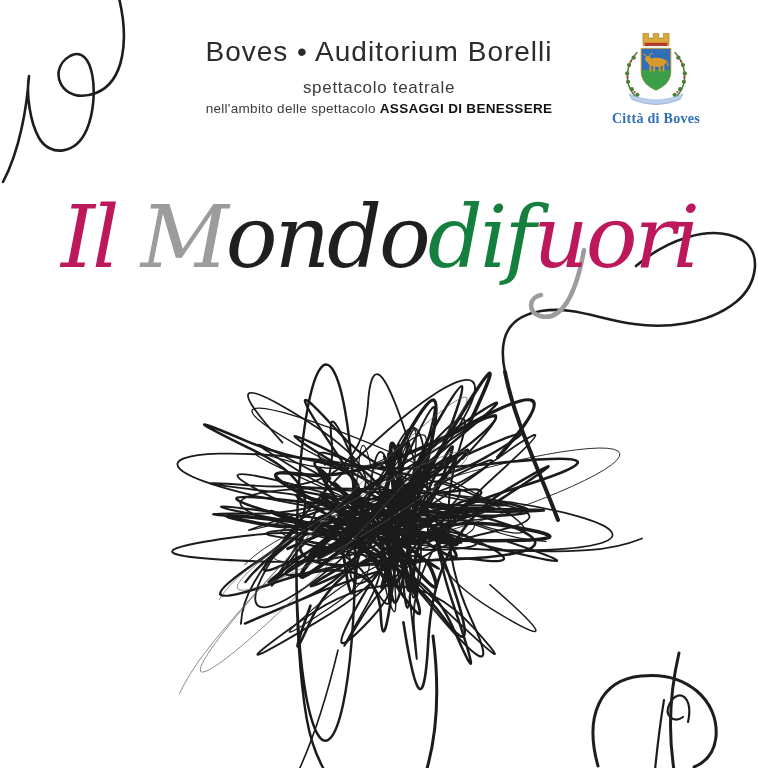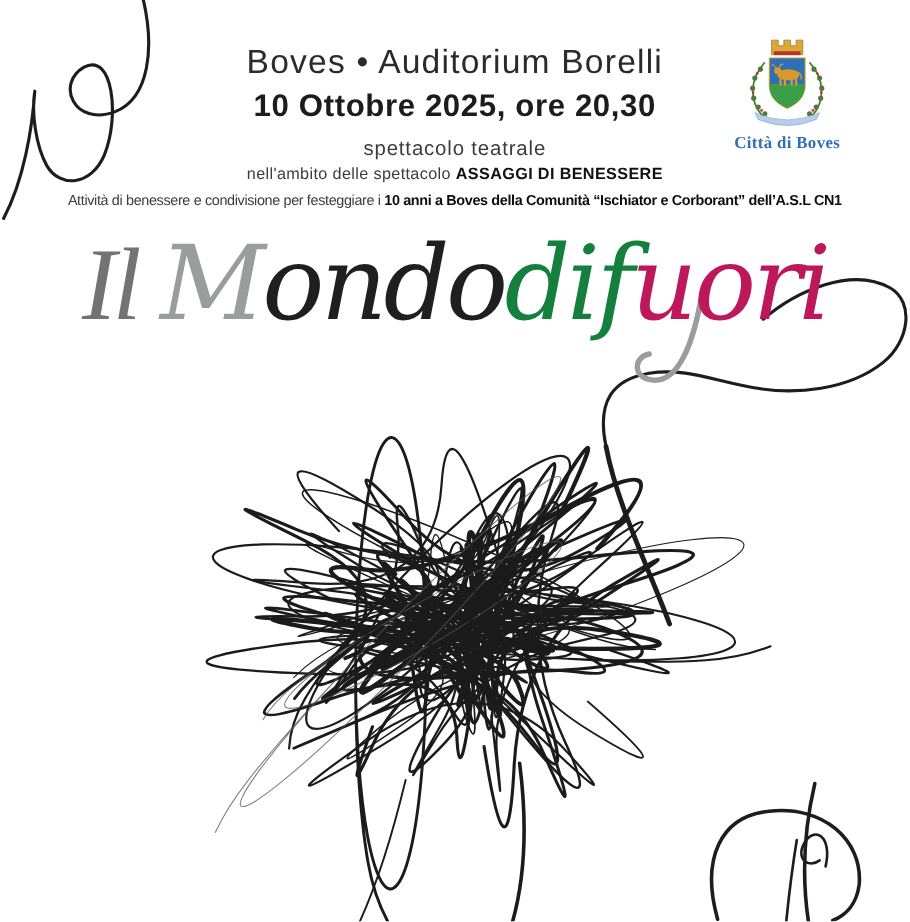--- a/index.html
+++ b/index.html
@@ -80,24 +80,22 @@
         <path d="M642.1,538.5Q618.0,548.2 587.8,550.2Q557.6,552.2 515.6,551.0Q473.6,549.8 428.2,545.7Q382.9,541.6 343.3,535.3Q303.6,529.1 277.4,521.9Q251.2,514.8 243.4,508.1Q235.6,501.5 247.4,496.7Q259.2,491.8 287.9,489.7Q316.6,487.6 356.3,488.6Q395.9,489.6 438.4,493.5Q480.9,497.5 517.9,503.5Q554.8,509.6 579.0,516.6Q603.1,523.5 610.0,530.1Q616.8,536.7 605.4,541.5Q593.9,546.4 566.7,548.6Q539.5,550.8 502.3,550.0Q465.1,549.2 425.4,545.4" fill="none" stroke="#1b1b1b" stroke-width="1.720007350295782" stroke-linecap="round"></path>
         <path d="M179.5,693.6Q189.0,672.9 207.4,649.5Q225.8,626.0 254.2,594.4Q282.5,562.8 314.9,529.4Q347.3,496.0 377.4,467.4Q407.5,438.9 429.4,420.7Q451.2,402.6 460.7,398.3Q470.2,394.0 465.7,404.1Q461.2,414.3 443.8,436.6Q426.4,458.9 399.7,488.7Q373.1,518.6 342.7,549.9Q312.2,581.2 284.0,607.8Q255.9,634.3 235.4,651.0Q215.0,667.6 206.1,671.2Q197.3,674.8 201.6,664.9Q205.9,655.0 222.3,633.8Q238.6,612.6 263.5,584.6Q288.5,556.5 316.9,527.3" fill="none" stroke="#555" stroke-width="0.9" stroke-linecap="round" opacity="0.75"></path>
         <path d="M546.1,541.3Q525.1,540.6 501.6,533.5Q478.2,526.5 446.7,514.3Q415.3,502.1 382.2,487.2Q349.0,472.3 320.8,457.7Q292.6,443.1 274.9,431.6Q257.1,420.2 253.1,414.0Q249.1,407.9 259.5,408.2Q269.8,408.5 292.1,415.1Q314.5,421.6 344.2,433.1Q373.9,444.5 404.9,458.5Q436.0,472.5 462.2,486.3Q488.4,500.0 504.6,510.8Q520.9,521.6 524.2,527.5Q527.5,533.3 517.4,533.1Q507.3,532.9 486.1,526.8Q464.9,520.7 437.0,510.0Q409.1,499.3 380.1,486.3" fill="none" stroke="#1b1b1b" stroke-width="1.3005578946322203" stroke-linecap="round"></path>
         <path d="M433,636 C440,690 437,735 426,772" fill="none" stroke="#1b1b1b" stroke-width="3" stroke-linecap="round"></path>
         <path d="M338,650 C326,700 312,742 298,772" fill="none" stroke="#1b1b1b" stroke-width="1.6" stroke-linecap="round"></path>
       </g>
   </svg>
 
   <header class="hdr">
     <div class="venue">Boves • Auditorium Borelli</div>
-    <div class="date">10 Ottobre 2025, ore 20,30</div>
     <div class="genre">spettacolo teatrale</div>
     <div class="initiative"><span>nell'ambito delle spettacolo </span><b>ASSAGGI DI BENESSERE</b></div>
-    <div class="descr"><span>Attività di benessere e condivisione per festeggiare i </span><b>10 anni a Boves della Comunità “Ischiator e Corborant” dell’A.S.L CN1</b></div>
   </header>
 
   <div class="logo">
     <svg width="96" height="80" viewBox="0 0 100 86" xmlns="http://www.w3.org/2000/svg">
       <g>
         <path d="M30,28 C17,42 15,62 28,76" fill="none" stroke="#4d7c3a" stroke-width="1.6"></path>
         <path d="M70,28 C83,42 85,62 72,76" fill="none" stroke="#4d7c3a" stroke-width="1.6"></path>
         <g fill="#4d7c3a">
           <circle cx="26" cy="34" r="2.3"></circle>
             <circle cx="21" cy="42" r="2.3"></circle>
@@ -138,16 +136,16 @@
           <path d="M39.5,32.5 q-1.5,-2.5 -3,-2.5 M43,32 q1,-2.5 3,-2.5" fill="none" stroke="#d79a2b" stroke-width="1.1" stroke-linecap="round"></path>
           <path d="M60.5,37 q2.5,2 2,6" fill="none" stroke="#d79a2b" stroke-width="1.2" stroke-linecap="round"></path>
         </g>
       </g>
       <path d="M21,73 Q50,86 79,73 L76,79 Q50,90 24,79 Z" fill="#b9cfe9" stroke="#7fa3cc" stroke-width=".6"></path>
     </svg>
     <div class="logo-caption">Città di Boves</div>
   </div>
 
   <h1 class="title">
-    <span id="title-text"><span style="color: #737373; font-family: Liberation Serif, serif;">Il </span><span style="color: rgb(154, 156, 158);">M</span><span style="color: rgb(31, 31, 31);">ondo</span><span style="color: #15803d;">dif</span><span style="color: #be185d; margin-top: 18px;">uori</span></span>
+    <span id="title-text"><span style="color: #be185d;">Il </span><span style="color: rgb(154, 156, 158);">M</span><span style="color: rgb(31, 31, 31);">ondo</span><span style="color: #15803d;">dif</span><span style="color: #be185d; margin-top: 18px;">uori</span></span>
   </h1>
 
 </div>
 
 </body></html>

